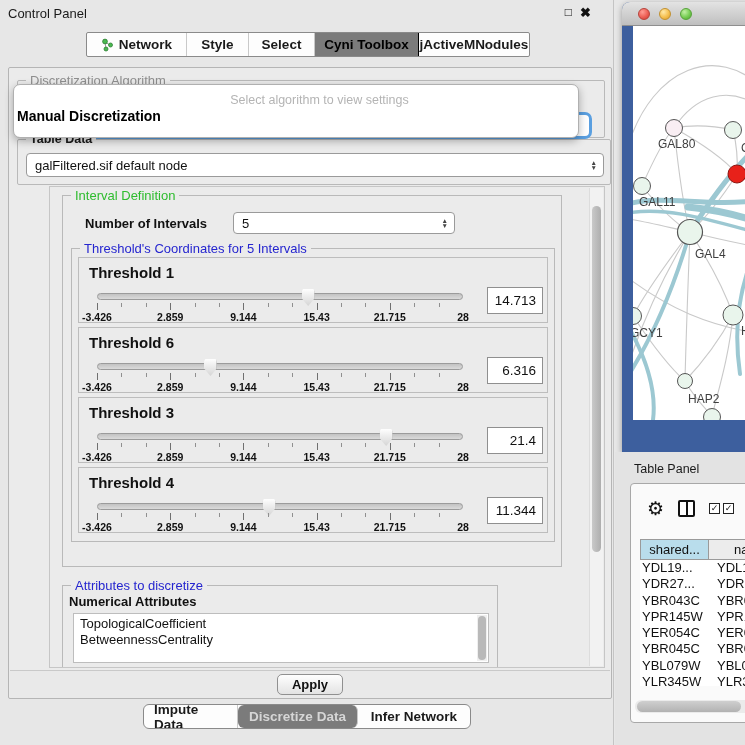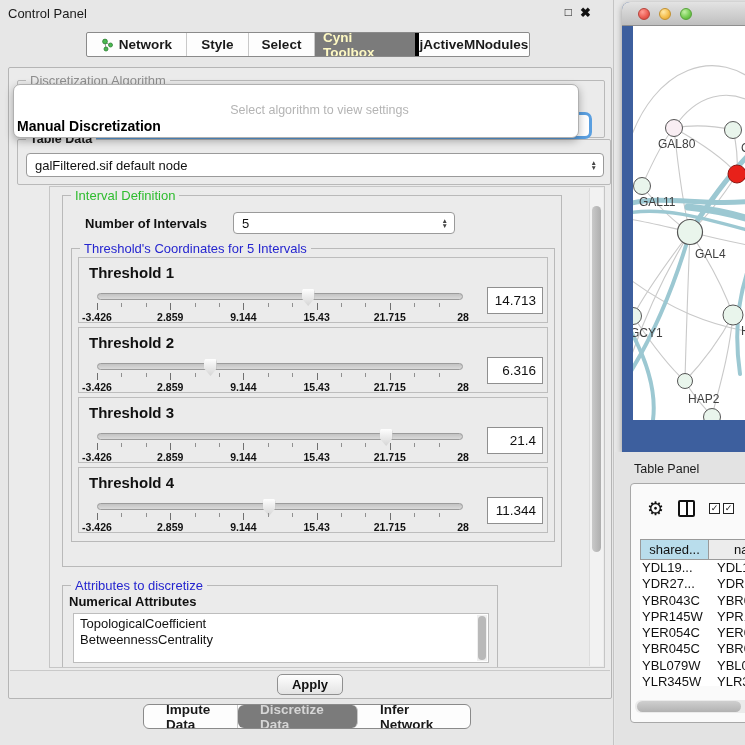--- a/index.html
+++ b/index.html
@@ -12,37 +12,37 @@
   .cp-titlebar { position:absolute; left:0; top:0; width:100%; height:26px; }
   .cp-title { position:absolute; left:8px; top:6px; font-size:13px; color:#1a1a1a; }
   .cp-controls { position:absolute; right:22px; top:5px; display:flex; gap:8px; }
   .cp-float { font-size:12px; color:#111; font-weight:bold; }
   .cp-close { font-size:13px; color:#111; font-weight:bold; }
 
   
   .top-tabs { position:absolute; left:86px; top:32px; height:25px; display:flex; background:#fdfdfd; border:1px solid #8a8a8a; border-radius:2px; overflow:hidden; }
   .ttab { display:flex; align-items:center; justify-content:center; gap:5px; font-size:13.5px; font-weight:bold; color:#1a1a1a; border-right:1px solid #c9c9c9; padding:0 8px; }
   .ttab:last-child { border-right:none; }
-  .ttab.sel { background:#7b7b7b; color:#fef9c3; border-right:4px solid #000000; }
+  .ttab.sel { background:#7b7b7b; color:#000000; border-right:1px solid #000000; }
   .t-network { width:100px; } .t-style { width:62px; } .t-select { width:66px; } .t-cyni { width:104px; } .t-jactive { width:110px; }
 
   
   .outer-panel { position:absolute; left:8px; top:67px; width:604px; height:632px; background:#ebebeb; border:1px solid #b5b5b5; border-radius:2px; }
 
   .group { position:relative; border:1px solid #b9b9b9; border-radius:2px; }
   .legend { position:absolute; top:-8px; left:8px; background:#ebebeb; padding:0 4px; font-size:12.5px; }
 
   
   .algo-group { position:absolute; left:8px; top:12px; width:588px; height:58px; }
   .algo-legend { color:#8e8e8e; font-size:13px; }
   .algo-combo-focus { position:absolute; left:12px; top:31px; width:562px; height:27px; border:3px solid #5a9fe0; border-radius:7px; background:#fff; }
 
   
   .popup { position:absolute; left:4px; top:16px; width:566px; height:54px; background:#ffffff; border:1px solid #b0b0b0; border-radius:7px; box-shadow:0 3px 9px rgba(0,0,0,0.3); z-index:60; }
-  .popup-prompt { text-align:center; margin-top:18px; font-size:12.5px; color:#b4b4b4;padding-left:47px; }
+  .popup-prompt { text-align:center; margin-top:8px; font-size:12.5px; color:#b4b4b4;padding-left:47px; }
   .popup-opt1 { margin-left:3px; margin-top:1px; font-size:14px; font-weight:bold; color:#000; }
   .popup-opt2 { margin-left:3px; font-size:14px; color:#000; }
 
   
   .tdata-group { position:absolute; left:8px; top:71px; width:594px; height:46px; }
   .tdata-legend { color:#1a1a1a; font-weight:bold; font-size:12.5px; }
   .combo { position:relative; background:#fff; border:1px solid #9a9a9a; border-radius:4px; font-size:13px; color:#111; display:flex; align-items:center; padding-left:8px; }
   .combo .spin { position:absolute; right:6px; top:50%; transform:translateY(-52%); display:flex; flex-direction:column; line-height:5px; font-size:6.5px; color:#444; }
   .tdata-combo { position:absolute; left:8px; top:13px; width:578px; height:24px; }
 
@@ -85,21 +85,21 @@
   .attr-sub { font-size:13px; font-weight:bold; color:#111; margin:8px 0 4px 6px; }
   .attr-list { position:relative; margin:0 8px 0 10px; height:50px; background:#fff; border:1px solid #bdbdbd; overflow:hidden; padding:2px 0 0 6px; }
   .attr-item { font-size:13px; color:#111; line-height:16px; }
   .attr-scroll { position:absolute; right:1px; top:1px; width:10px; bottom:1px; background:#efefef; }
   .attr-thumb { position:absolute; left:1px; top:1px; width:8px; height:44px; border-radius:4px; background:#b9b9b9; }
 
   .apply-row { position:absolute; left:1px; right:1px; top:602px; height:28px; border-top:1px solid #c9c9c9; background:#e9e9e9; display:flex; justify-content:center; align-items:center; }
   .apply-btn { width:66px; height:21px; border:1px solid #909090; border-radius:5px; background:linear-gradient(#fefefe,#e3e3e3); font-size:13px; font-weight:bold; color:#111; font-family:"Liberation Sans",sans-serif; }
 
   .bottom-tabs { position:absolute; left:143px; top:704px; height:25px; display:flex; background:#fdfdfd; border:1px solid #8a8a8a; border-radius:6px; overflow:hidden; }
-  .btab { display:flex; align-items:center; justify-content:center; font-size:13.5px; font-weight:bold; color:#1a1a1a; border-right:1px solid #c9c9c9; padding:0 22px; }
+  .btab { display:flex; align-items:center; justify-content:center; font-size:13.5px; font-weight:bold; color:#1a1a1a; border-right:1px solid #c9c9c9; padding:0 10px; }
   .btab:last-child { border-right:none; }
   .btab.sel { background:#7b7b7b; color:#d6d6d6; }
   .b-impute { width:94px; } .b-discretize { width:120px;border-radius:6px; } .b-infer { width:112px; }
 
   
   .net-window { position:absolute; left:622px; top:2px; width:140px; height:450px; background:#3d5f9e; border-radius:8px 0 0 0; box-shadow:0 2px 6px rgba(0,0,0,0.35); }
   .net-titlebar { position:absolute; left:0; top:0; width:100%; height:24px; border-radius:8px 0 0 0;
                   background:linear-gradient(#e3e3e3,#bfbfbf); border-bottom:1px solid #8f8f8f; }
   .lights { position:absolute; left:16px; top:6px; display:flex; gap:9px; }
   .light { width:12px; height:12px; border-radius:50%; }
@@ -229,21 +229,21 @@
                     <span style="left:60%">15.43</span>
                     <span style="left:80%">21.715</span>
                     <span style="left:100%">28</span>
                   </div>
                 </div>
                 <div class="value-box">14.713</div>
               </div>
             </div>
 
             <div class="thresh-box">
-              <div class="thresh-label">Threshold 2</div>
+              <div class="thresh-label">Threshold 6</div>
               <div class="thresh-row">
                 <div class="slider-area">
                   <div class="track"></div>
                   <div class="thumb-rail">
                       <div class="thumb" style="left: 31%;"></div>
                     </div>
                   <div class="ticks">
                       <div class="minor"></div>
                       <div class="major"></div>
                     </div>

